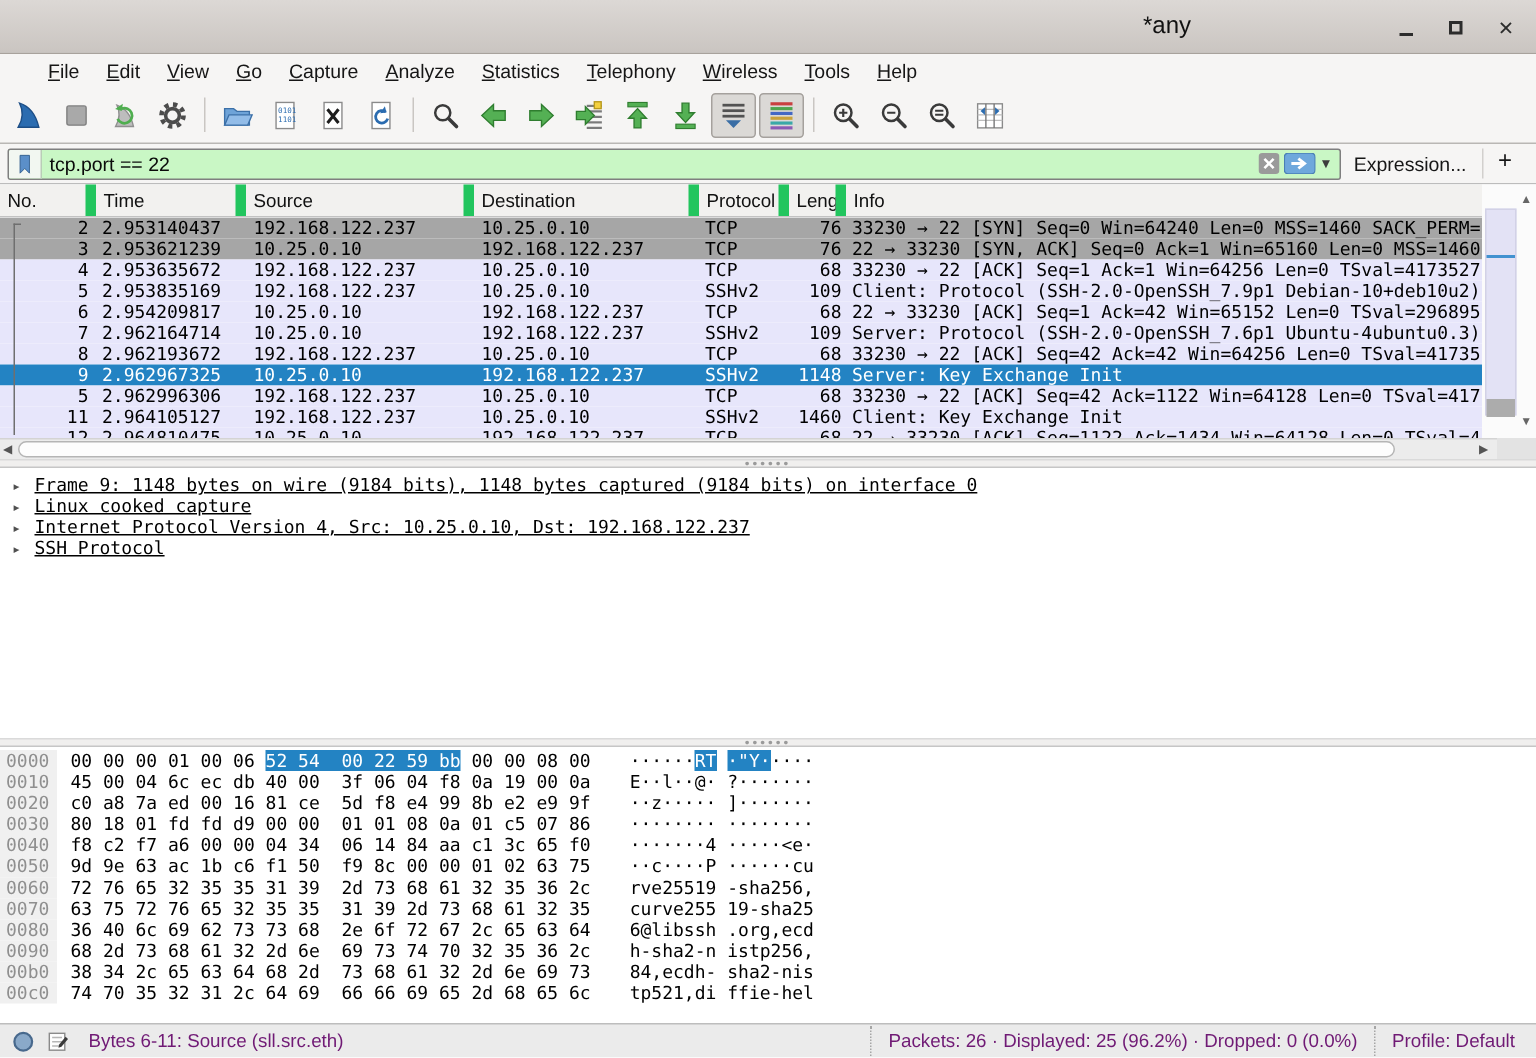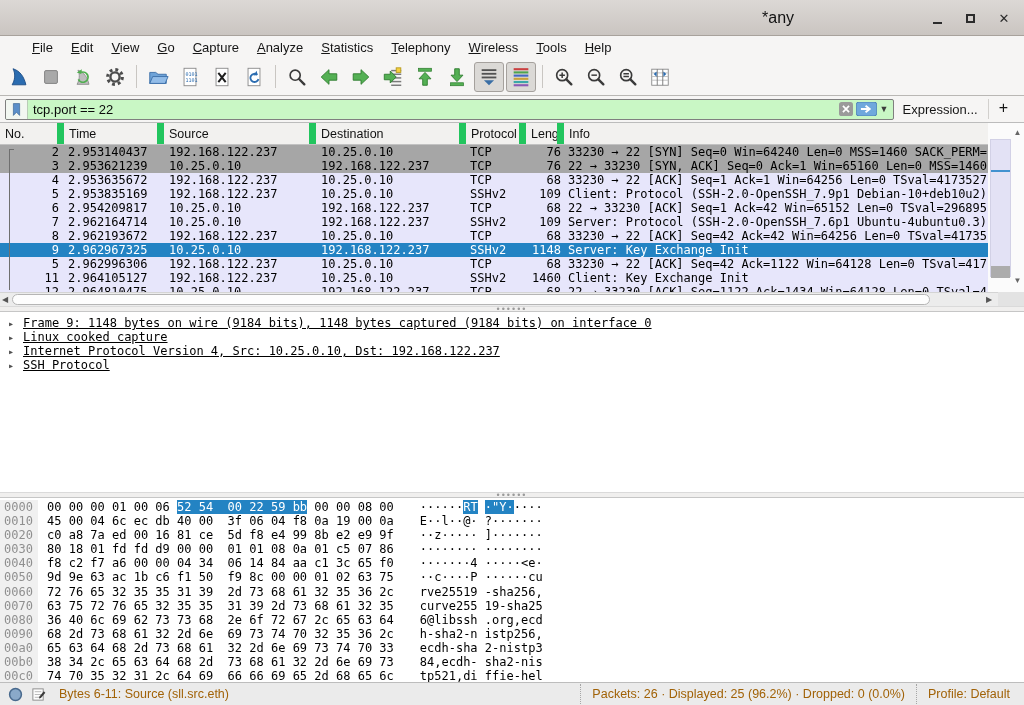--- a/index.html
+++ b/index.html
@@ -99,21 +99,21 @@
   .hexpane { height:184px; background:#fff; padding-top:2px; overflow:hidden;
     font-family:"DejaVu Sans Mono", monospace; font-size:12px; color:#000; }
   .hex-row { height:14.1px; line-height:14px; white-space:pre; display:flex; }
   .hx-off { width:38px; padding-left:4px; background:#f0f0f0; color:#8f8f8f; flex:none; }
   .hx-hex { margin-left:9px; }
   .hx-ascii { margin-left:26px; }
   .hl { background:var(--accent,#2383c3); color:#fff; }
 
   
   .statusbar { height:23px; background:#ebebeb; border-top:1px solid #bdbdbd;
-    display:flex; align-items:center; font-size:12.5px; color:#a16207; padding-left:8px; }
+    display:flex; align-items:center; font-size:12.5px; color:#701a75; padding-left:8px; }
   .sb-icon { margin-right:8px; display:flex; }
   .sb-left { margin-left:5px; white-space:nowrap; }
   .sb-spacer { flex:1; }
   .sb-packets { border-left:1px dotted #a6a6a6; padding:3px 11px; white-space:nowrap; }
   .sb-profile { border-left:1px dotted #a6a6a6; padding:3px 14px 3px 11px; white-space:nowrap; }
 </style>
 </head>
 <body>
 
 <div class="titlebar">
@@ -505,21 +505,20 @@
     <div class="hex-row"><span class="hx-off">0000</span><span class="hx-hex"><span>00 00 00 01 00 06 </span><span class="hl">52 54  00 22 59 bb</span><span> 00 00 08 00</span></span><span class="hx-ascii"><span>······</span><span class="hl">RT</span><span> </span><span class="hl">·"Y·</span><span>····</span></span></div>
     <div class="hex-row"><span class="hx-off">0010</span><span class="hx-hex"><span>45 00 04 6c ec db 40 00  3f 06 04 f8 0a 19 00 0a</span></span><span class="hx-ascii"><span>E··l··@· ?·······</span></span></div>
     <div class="hex-row"><span class="hx-off">0020</span><span class="hx-hex"><span>c0 a8 7a ed 00 16 81 ce  5d f8 e4 99 8b e2 e9 9f</span></span><span class="hx-ascii"><span>··z····· ]·······</span></span></div>
     <div class="hex-row"><span class="hx-off">0030</span><span class="hx-hex"><span>80 18 01 fd fd d9 00 00  01 01 08 0a 01 c5 07 86</span></span><span class="hx-ascii"><span>········ ········</span></span></div>
     <div class="hex-row"><span class="hx-off">0040</span><span class="hx-hex"><span>f8 c2 f7 a6 00 00 04 34  06 14 84 aa c1 3c 65 f0</span></span><span class="hx-ascii"><span>·······4 ·····&lt;e·</span></span></div>
     <div class="hex-row"><span class="hx-off">0050</span><span class="hx-hex"><span>9d 9e 63 ac 1b c6 f1 50  f9 8c 00 00 01 02 63 75</span></span><span class="hx-ascii"><span>··c····P ······cu</span></span></div>
     <div class="hex-row"><span class="hx-off">0060</span><span class="hx-hex"><span>72 76 65 32 35 35 31 39  2d 73 68 61 32 35 36 2c</span></span><span class="hx-ascii"><span>rve25519 -sha256,</span></span></div>
     <div class="hex-row"><span class="hx-off">0070</span><span class="hx-hex"><span>63 75 72 76 65 32 35 35  31 39 2d 73 68 61 32 35</span></span><span class="hx-ascii"><span>curve255 19-sha25</span></span></div>
     <div class="hex-row"><span class="hx-off">0080</span><span class="hx-hex"><span>36 40 6c 69 62 73 73 68  2e 6f 72 67 2c 65 63 64</span></span><span class="hx-ascii"><span>6@libssh .org,ecd</span></span></div>
     <div class="hex-row"><span class="hx-off">0090</span><span class="hx-hex"><span>68 2d 73 68 61 32 2d 6e  69 73 74 70 32 35 36 2c</span></span><span class="hx-ascii"><span>h-sha2-n istp256,</span></span></div>
-    <div class="hex-row"><span class="hx-off">00a0</span><span class="hx-hex"><span>65 63 64 68 2d 73 68 61  32 2d 6e 69 73 74 70 33</span></span><span class="hx-ascii"><span>ecdh-sha 2-nistp3</span></span></div>
     <div class="hex-row"><span class="hx-off">00b0</span><span class="hx-hex"><span>38 34 2c 65 63 64 68 2d  73 68 61 32 2d 6e 69 73</span></span><span class="hx-ascii"><span>84,ecdh- sha2-nis</span></span></div>
     <div class="hex-row"><span class="hx-off">00c0</span><span class="hx-hex"><span>74 70 35 32 31 2c 64 69  66 66 69 65 2d 68 65 6c</span></span><span class="hx-ascii"><span>tp521,di ffie-hel</span></span></div>
   </div>
 
 <div class="statusbar">
   <span class="sb-icon">
     <svg width="15" height="15" viewBox="0 0 16 16">
         <circle cx="8" cy="8" r="6.3" fill="#8aa9c9" stroke="#48698d" stroke-width="1.6"></circle>
       </svg>
   </span>

